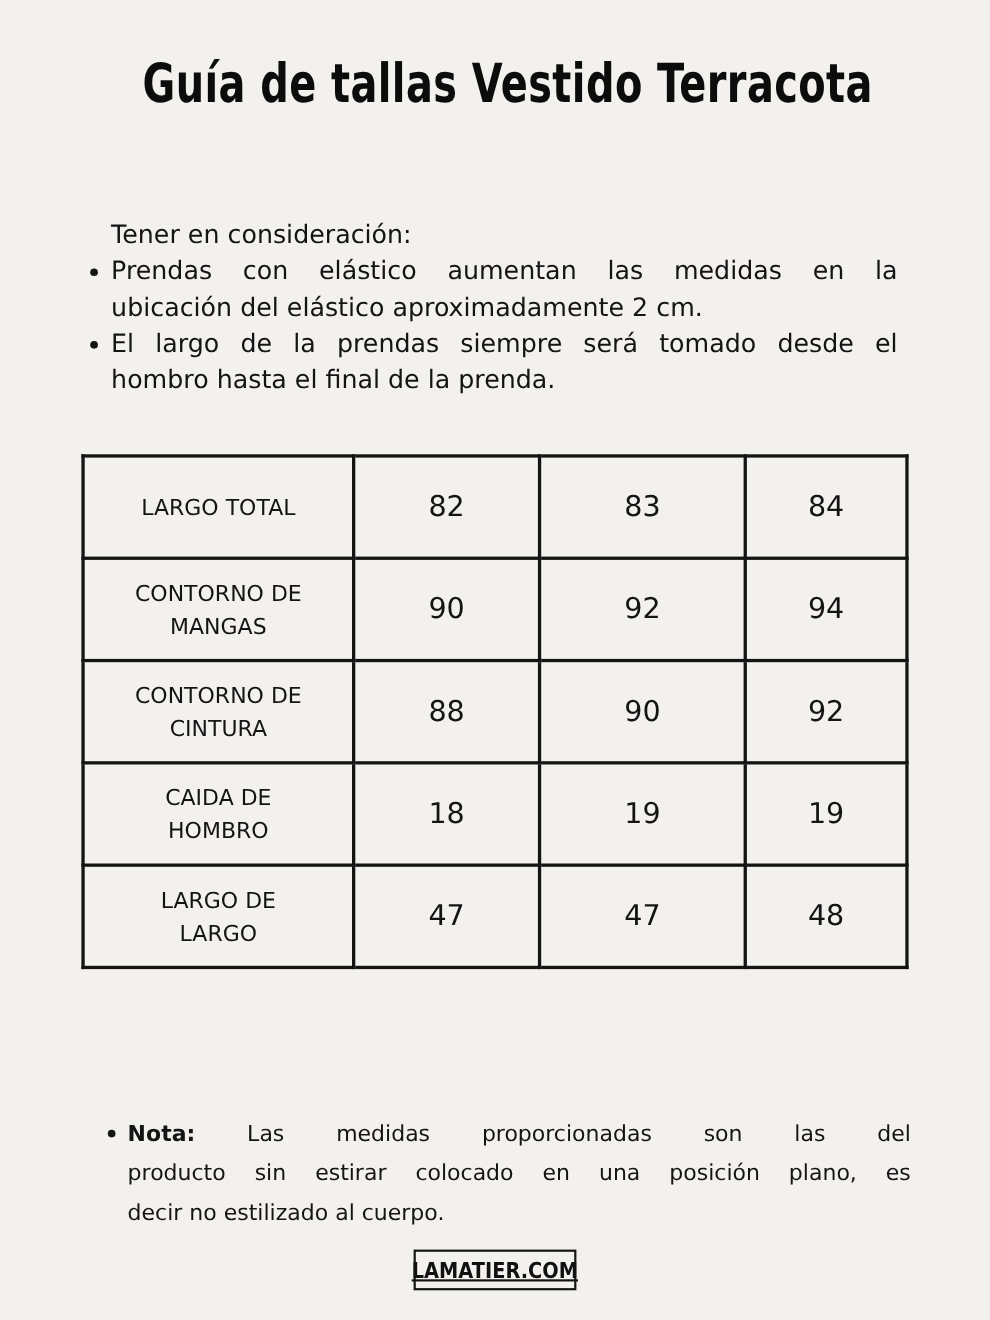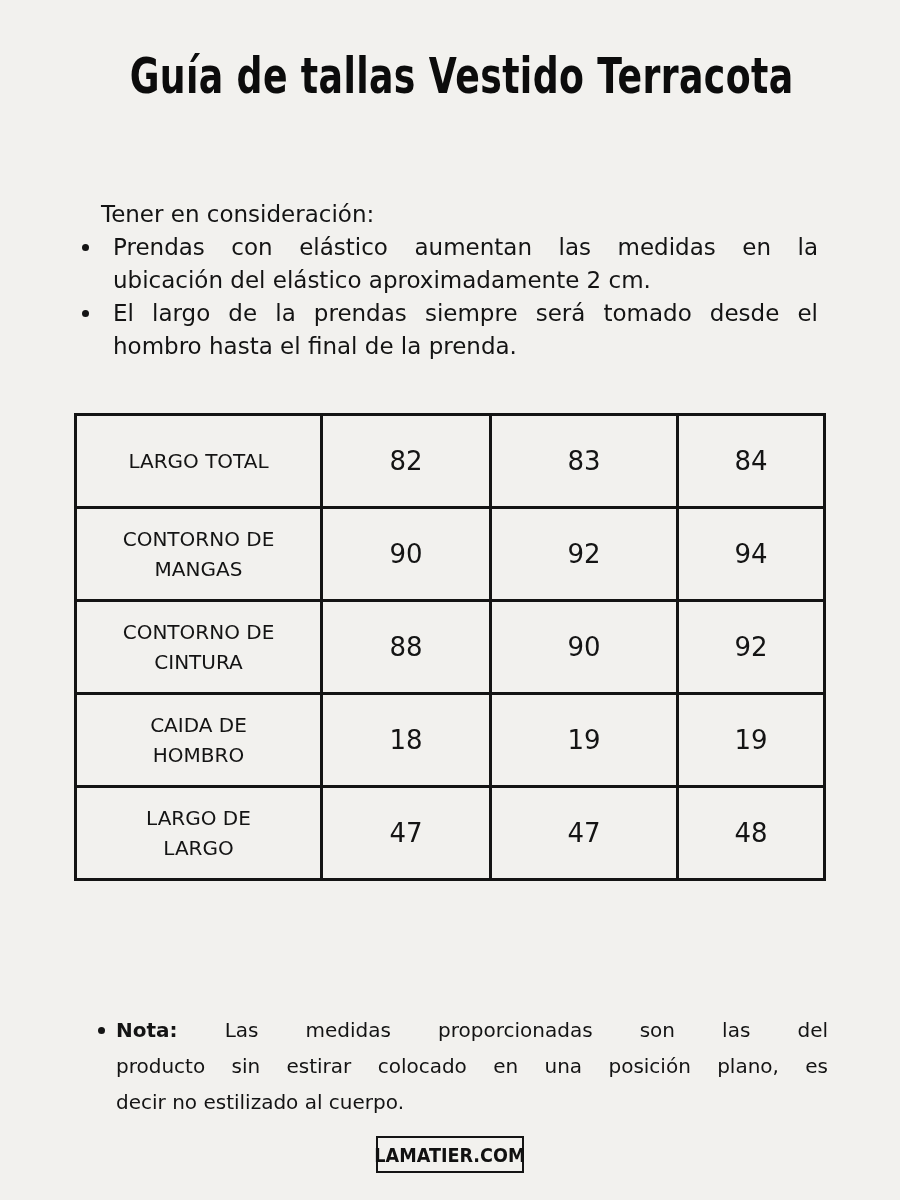--- a/index.html
+++ b/index.html
@@ -26,21 +26,21 @@
   }
 
   
   .cons { position:absolute; left:81px; top:198px; width:737px; font-size:23px; line-height:33px; }
   .cons-heading { padding-left:20px; }
   .bullet { display:flex; }
   .dot {
     flex:none; width:7px; height:7px; border-radius:50%;
     background:#141414; margin:13px 0 0 1px;
   }
-  .bullet-text { margin-left:24px; width:715px; }
+  .bullet-text { margin-left:12px; width:715px; }
   .jline { text-align:justify; text-align-last:justify; }
   .lline { text-align:left; }
 
   
   .size-table {
     position:absolute; left:74px; top:413px;
     border-collapse:collapse; table-layout:fixed;
     width:749px;
   }
   .size-table td {
@@ -59,21 +59,21 @@
   .note .bullet-text { margin-left:11px; width:714px; }
   .note .dot { margin-top:15px; }
   .note-label { font-weight:bold; }
 
   
   .footer-box {
     position:absolute; left:376px; top:1136px;
     width:148px; height:37px;
     border:2px solid #141414;
     box-sizing:border-box;
-    display:flex; align-items:center; justify-content:center;
+    display:flex; align-items:center; justify-content:center;text-decoration:underline;
   }
   .footer-text {
     font-weight:bold; font-size:20px; white-space:nowrap;
     transform:scaleX(0.88); transform-origin:center;
     color:#111;
   }
 </style>
 </head>
 <body style="background: rgb(242, 241, 238);">
 

